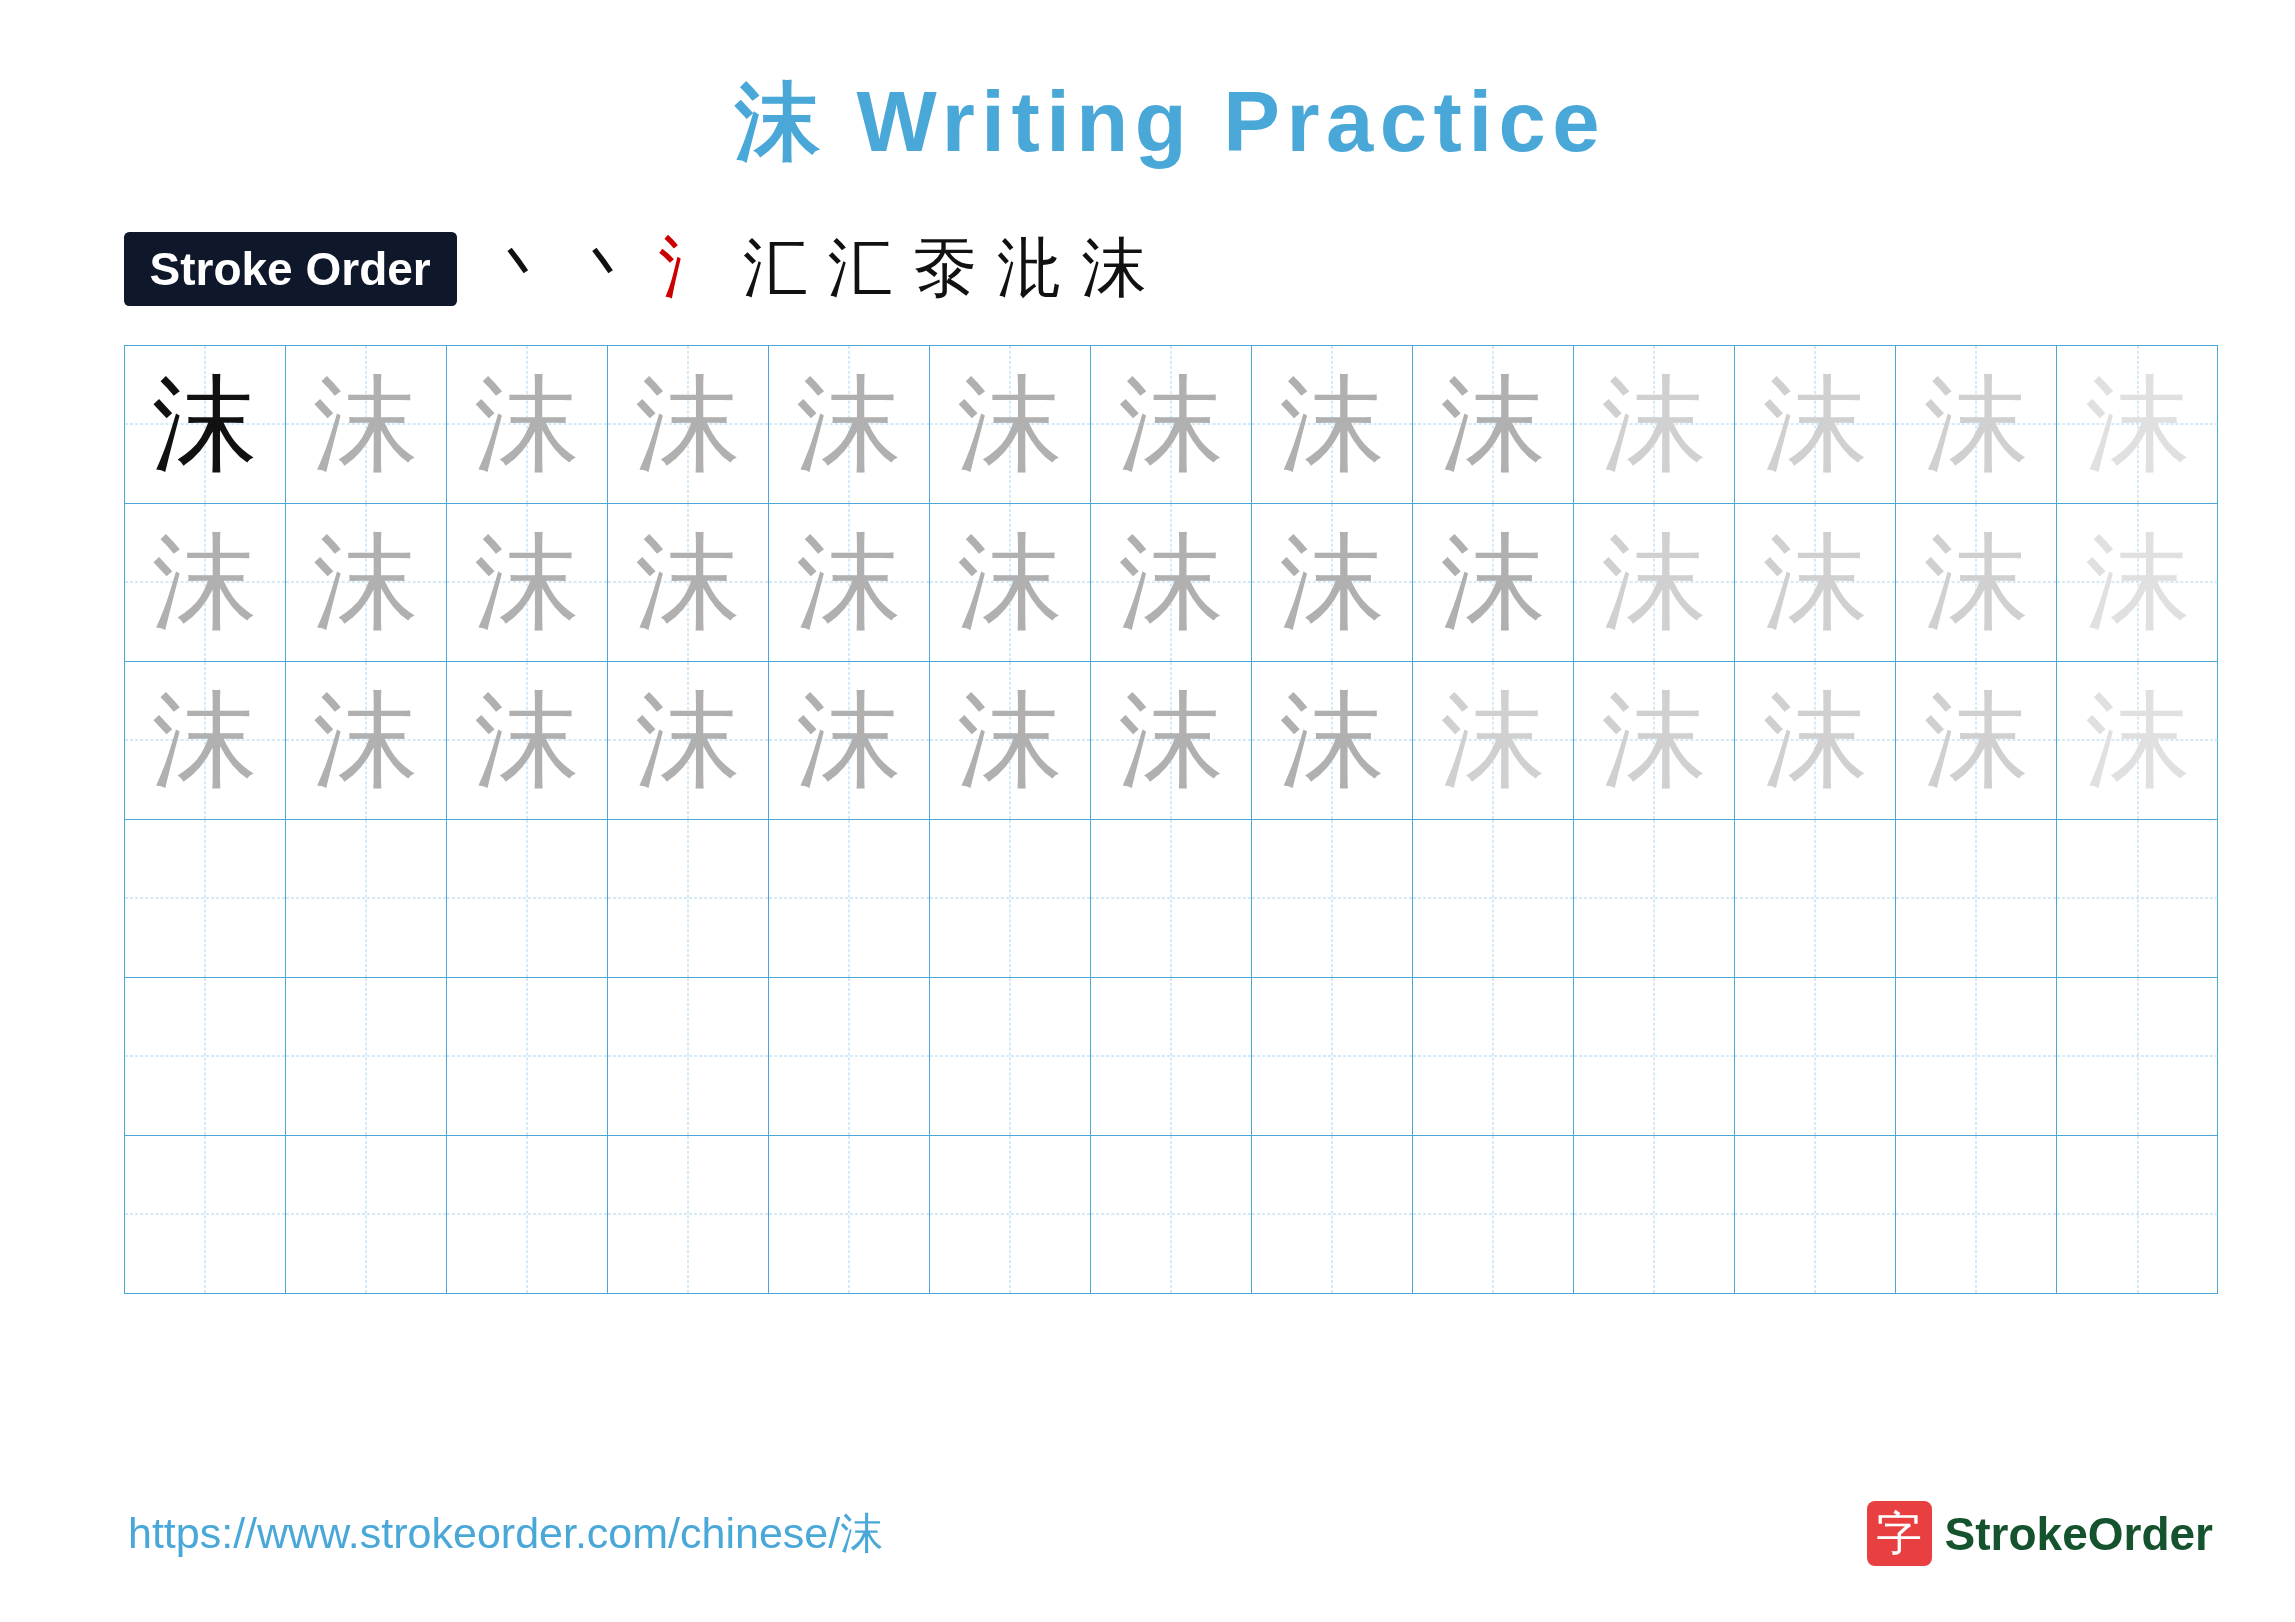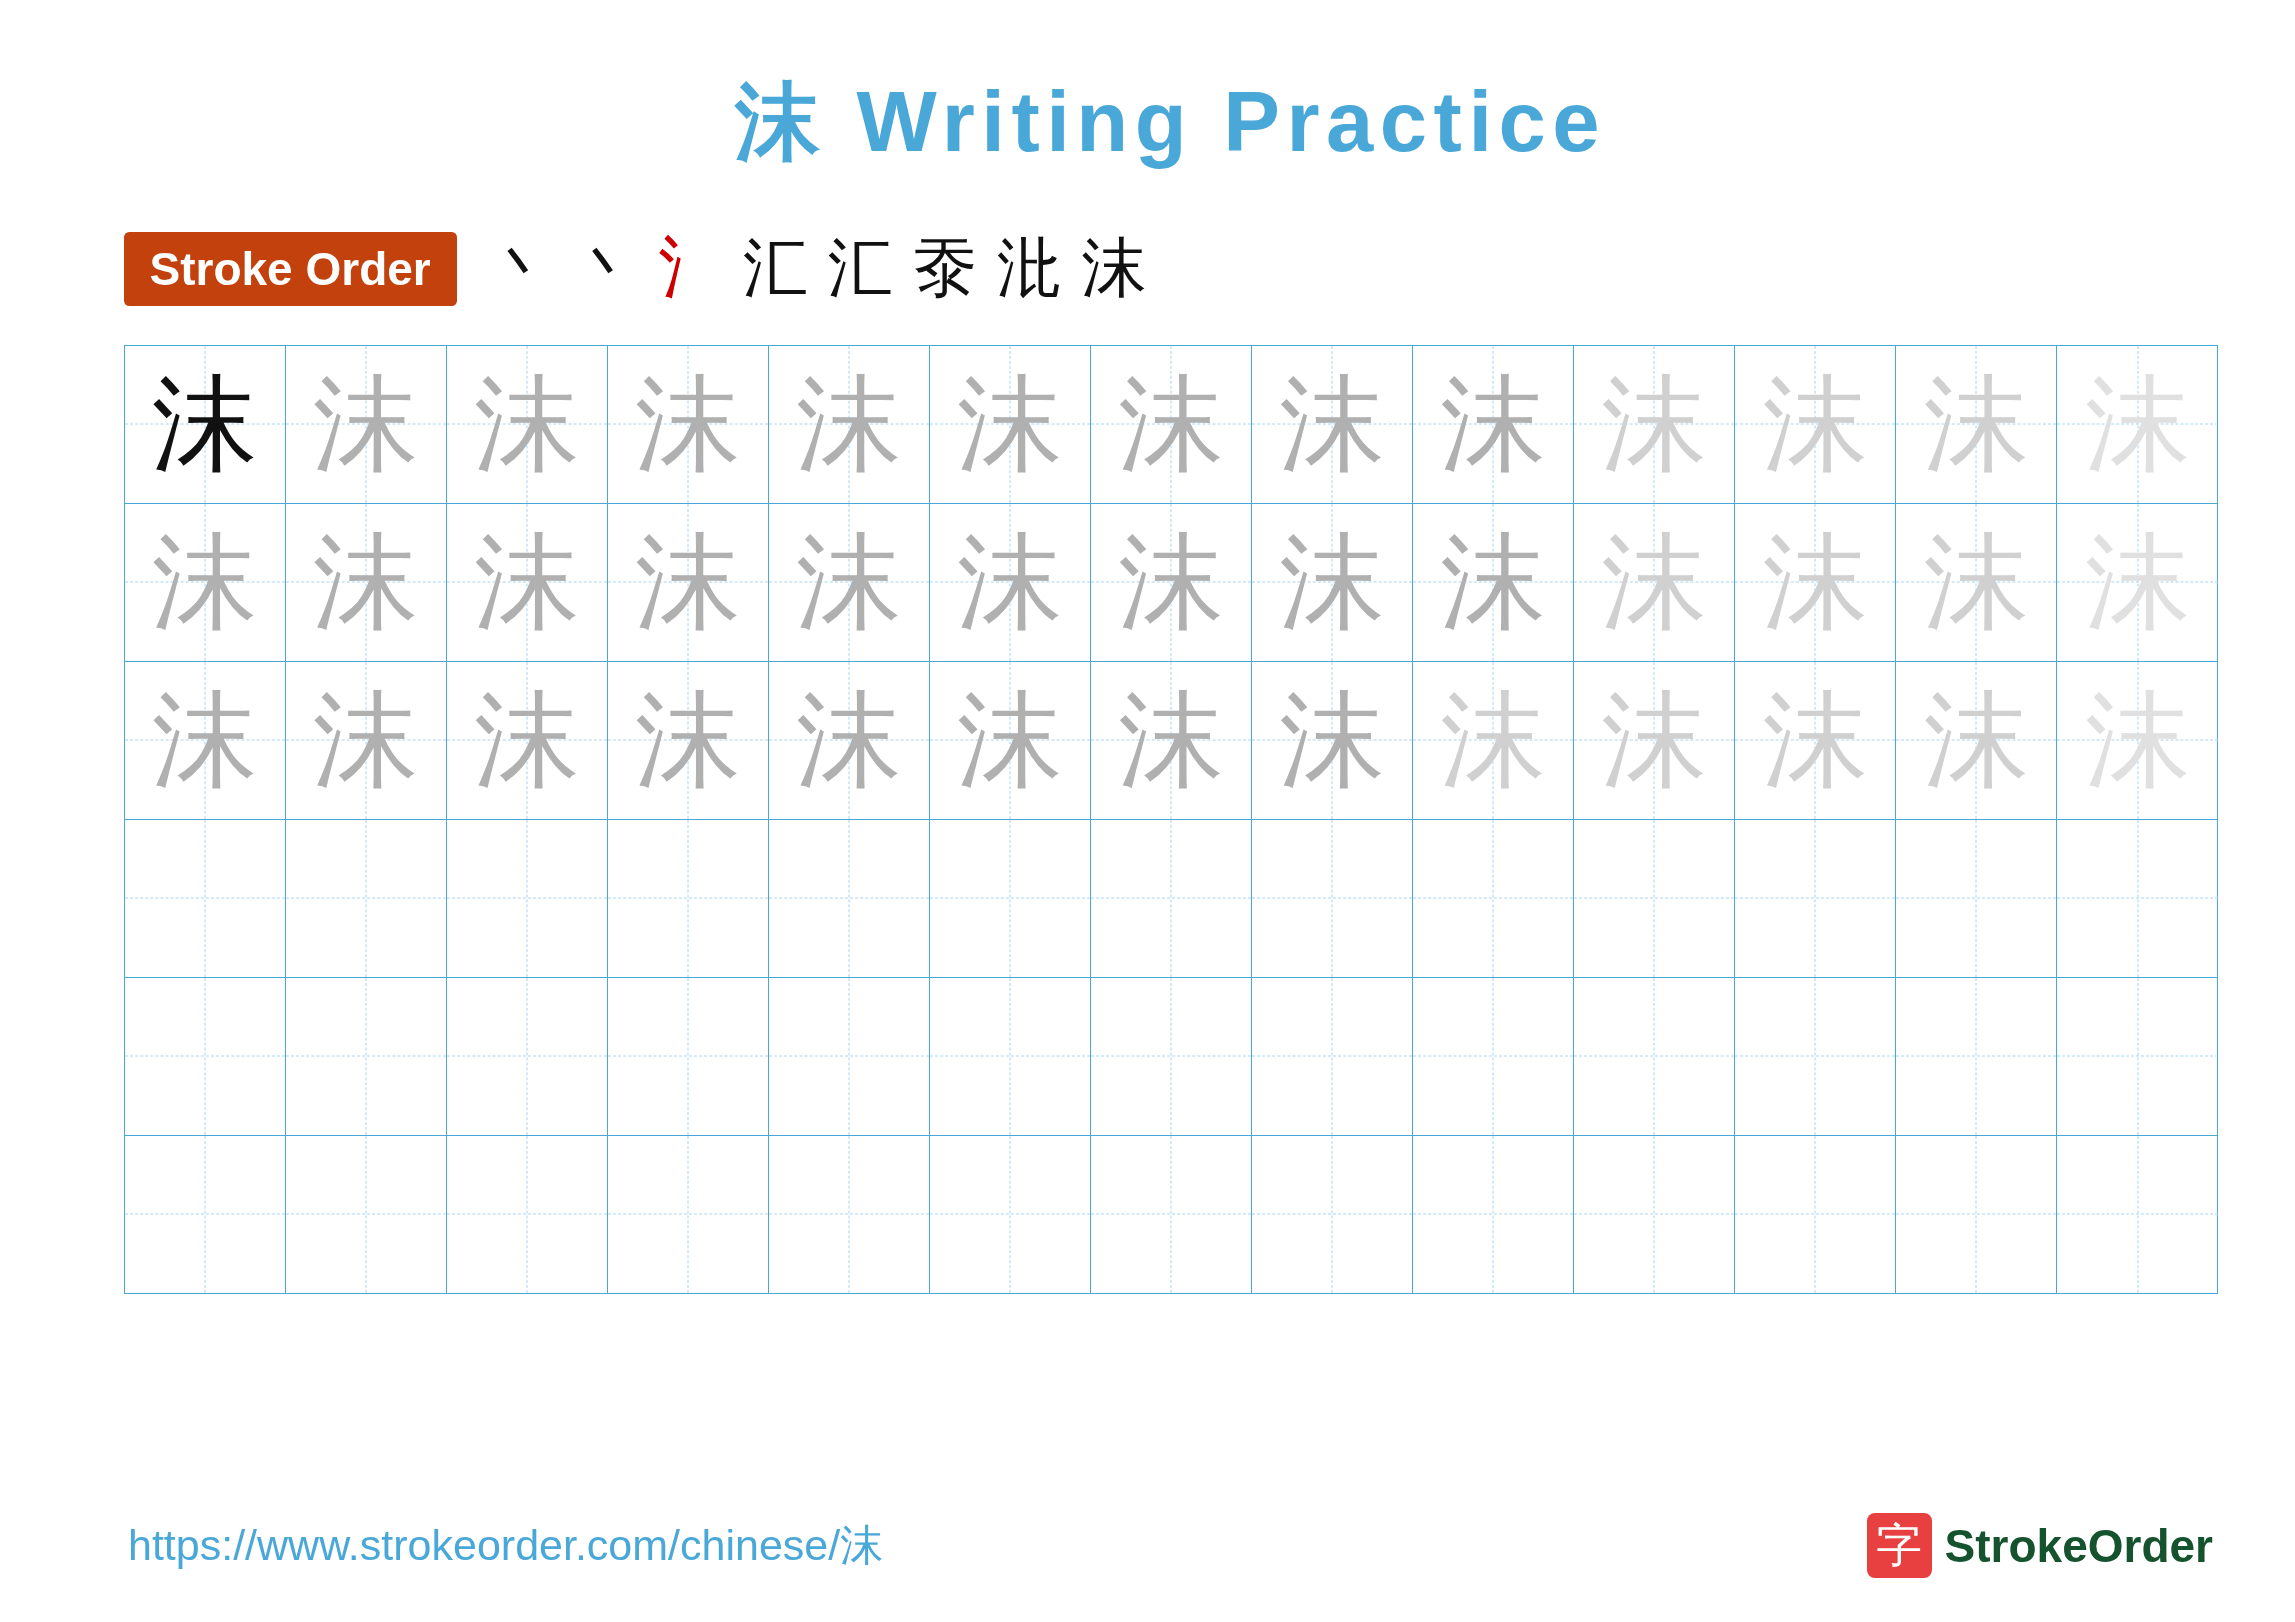--- a/index.html
+++ b/index.html
@@ -41,21 +41,21 @@
     .stroke-order-row {
       display: flex;
       align-items: center;
       margin-top: 52px;
       margin-bottom: 39px;
       width: 2094px;
       gap: 13px;
     }
 
     .stroke-order-badge {
-      background: #c2410c;
+      background: #0f172a;
       color: #fff;
       font-size: 46px;
       font-family: Arial, sans-serif;
       font-weight: bold;
       padding: 9.8px 26px;
       border-radius: 5.2px;
       white-space: nowrap;
     }
 
     .stroke-sequence {
@@ -148,21 +148,21 @@
       color: #d0d0d0;
     }
 
     .cell-char.very-light-gray {
       color: #e0e0e0;
     }
 
     
     .footer {
       position: absolute;
-      bottom: 44px;
+      bottom: 56px;
       left: 105px;
       right: 105px;
       display: flex;
       align-items: center;
       justify-content: space-between;
     }
 
     .footer-url {
       font-size: 43px;
       color: #4aa8d8;

